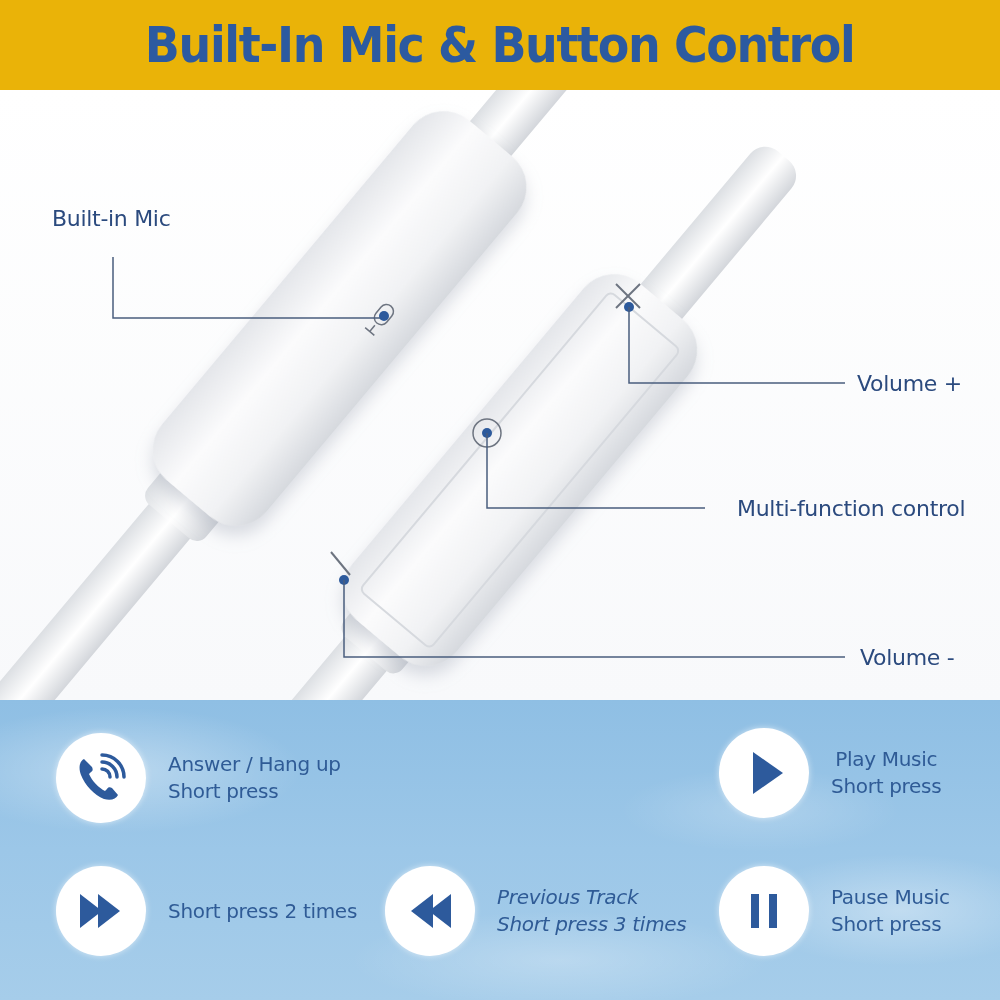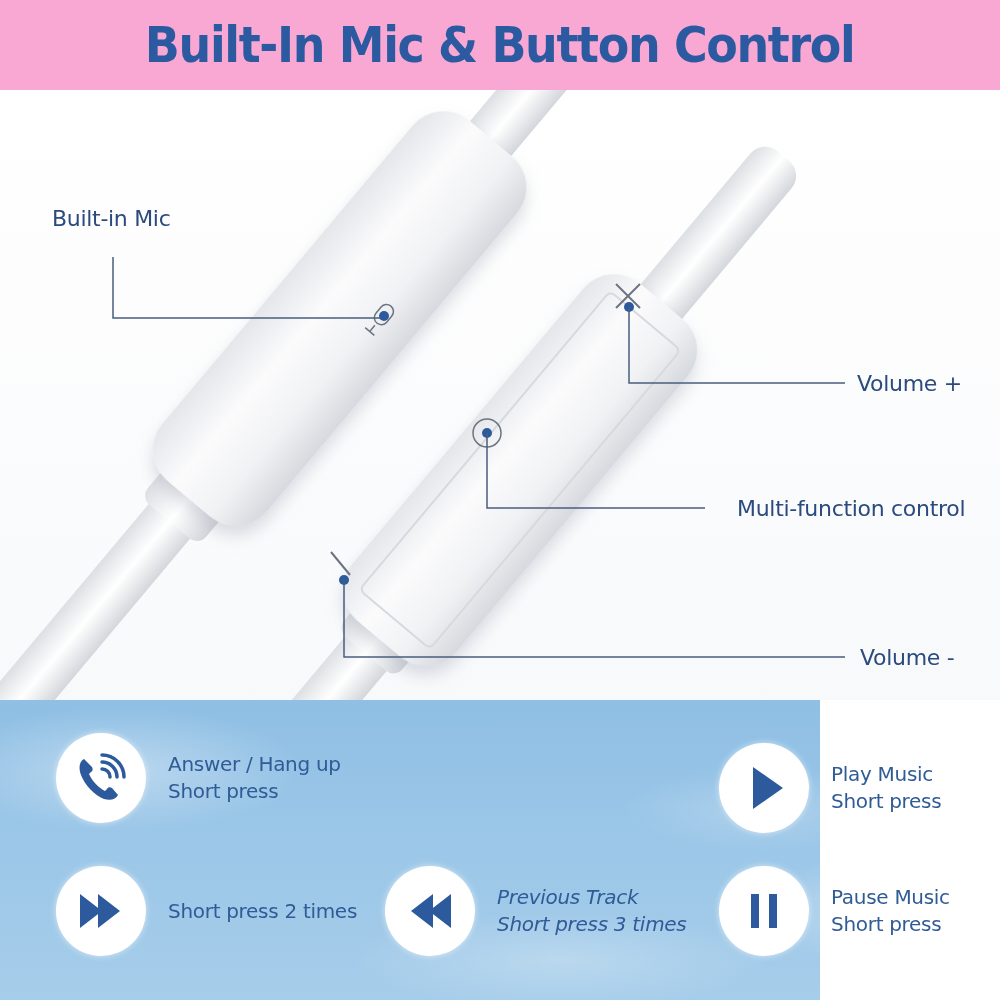--- a/index.html
+++ b/index.html
@@ -3,39 +3,39 @@
 <meta charset="utf-8">
 <style>
   html, body { margin: 0; padding: 0; }
   body {
     width: 1000px; height: 1000px; overflow: hidden; position: relative;
     background: #ffffff;
     font-family: "Liberation Sans", "DejaVu Sans", sans-serif;
   }
   .header {
     position: absolute; left: 0; top: 0; width: 1000px; height: 90px;
-    background: #f9a8d4;
+    background: #eab308;
     display: flex; align-items: center; justify-content: center;
   }
   .header h1 {
     margin: 0; font-family: "DejaVu Sans", sans-serif; font-weight: bold;
     font-size: 50px; letter-spacing: -1.5px; color: #2c5aa0;
     transform: scaleX(0.92);
   }
   .product {
     position: absolute; left: 0; top: 90px; width: 1000px; height: 610px;
     background: linear-gradient(180deg, #ffffff 0%, #f8f9fb 100%);
     overflow: hidden;
   }
   .callout-label {
     position: absolute; color: #2b4a7e; font-size: 22px; white-space: nowrap;
     font-family: "DejaVu Sans", sans-serif; letter-spacing: -0.3px;
   }
   .bottom {
-    position: absolute; left: 0; top: 700px; width: 820px; height: 300px;
+    position: absolute; left: 0; top: 700px; width: 1000px; height: 300px;
     background:
       radial-gradient(ellipse 260px 90px at 120px 70px, rgba(255,255,255,0.35), transparent 70%),
       radial-gradient(ellipse 220px 80px at 900px 210px, rgba(255,255,255,0.35), transparent 70%),
       radial-gradient(ellipse 300px 70px at 560px 260px, rgba(255,255,255,0.25), transparent 70%),
       radial-gradient(ellipse 200px 60px at 760px 110px, rgba(255,255,255,0.2), transparent 70%),
       linear-gradient(180deg, #8fbfe4 0%, #9cc7e8 50%, #a6cdea 100%);
   }
   .func {
     position: absolute; display: flex; align-items: center;
   }
@@ -133,21 +133,21 @@
         <path d="M28 4 A22 22 0 0 1 50 26" fill="none" stroke="#2d5a9c" stroke-width="3.5" stroke-linecap="round"></path>
       </svg>
     </div>
     <div class="text">
       <div>Answer / Hang up</div>
       <div>Short press</div>
     </div>
   </div>
 
 
-  <div class="func" style="left:719px; top:43px;">
+  <div class="func" style="left:719px; top:28px;text-align:center;">
     <div class="circle">
       <svg width="54" height="54" viewBox="0 0 54 54">
         <polygon points="16,6 16,48 46,27" fill="#2d5a9c"></polygon>
       </svg>
     </div>
     <div class="text">
       <div>Play Music</div>
       <div>Short press</div>
     </div>
   </div>

